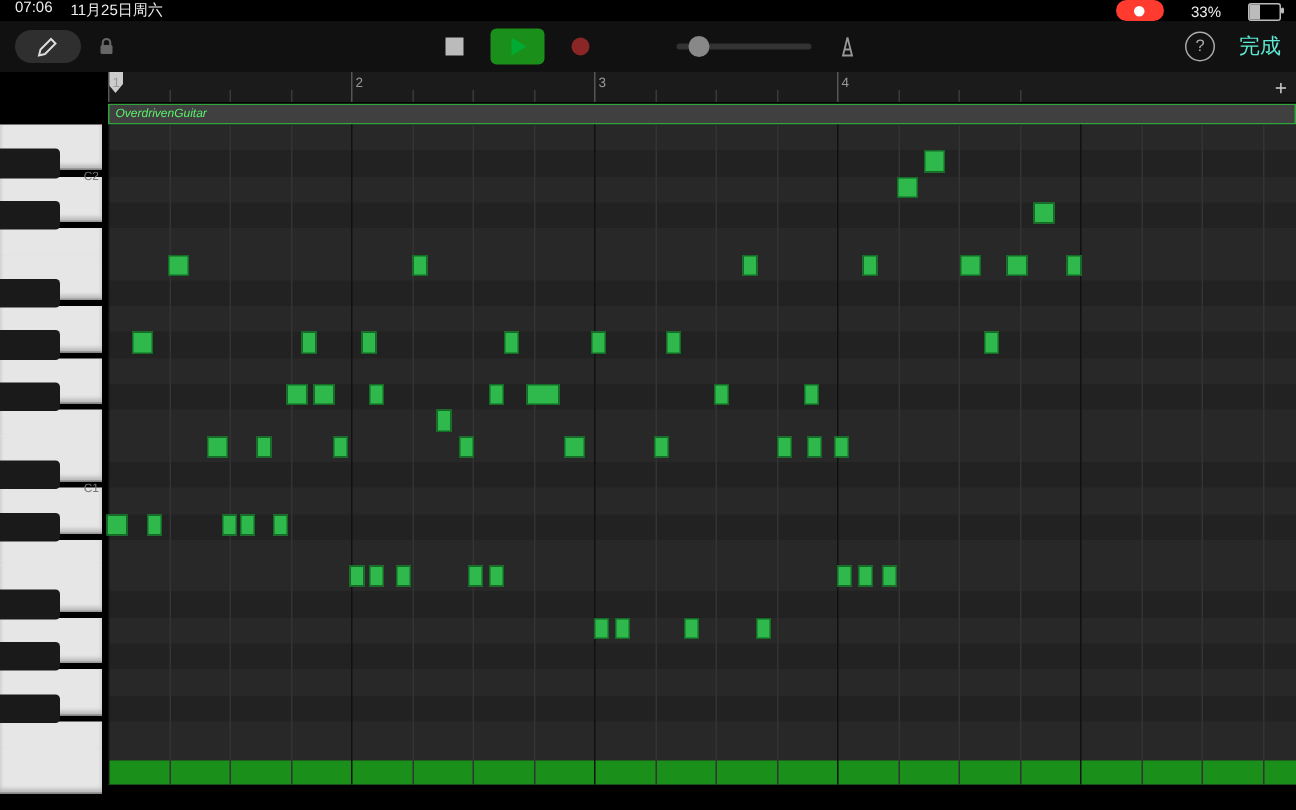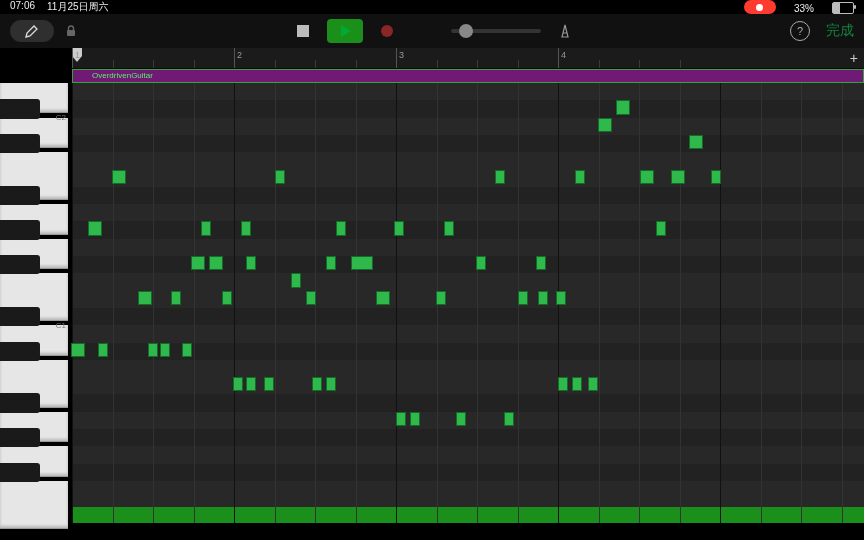--- a/index.html
+++ b/index.html
@@ -14,30 +14,30 @@
   .toolbar{height:34px;background:#111;display:flex;align-items:center;padding:0 10px;gap:10px;}
   .edit-btn{width:44px;height:22px;background:#2f2f2f;border-radius:11px;display:flex;align-items:center;justify-content:center;}
   .lock{width:14px;height:14px;color:#777;}
   .center-controls{margin-left:auto;margin-right:auto;display:flex;align-items:center;gap:10px;}
   .tbtn{width:28px;height:24px;display:flex;align-items:center;justify-content:center;border-radius:4px;}
   .tbtn.play{background:#1a8f1a;border-radius:4px;width:36px;}
   .slider{width:90px;height:4px;background:#333;border-radius:2px;position:relative;}
   .slider .knob{position:absolute;left:8px;top:-5px;width:14px;height:14px;background:#888;border-radius:50%;}
   .right-tools{display:flex;align-items:center;gap:16px;}
   .help{width:18px;height:18px;border:1.5px solid #aaa;border-radius:50%;display:flex;align-items:center;justify-content:center;font-size:11px;color:#aaa;}
-  .done{color:#15803d;font-size:14px;}
+  .done{color:#5eead4;font-size:14px;}
   
   .ruler{height:20px;background:#1b1b1b;position:relative;margin-left:72px;border-bottom:1px solid #000;}
   .ruler .tick{position:absolute;top:0;height:100%;border-left:1px solid #555;}
   .ruler .lbl{position:absolute;top:2px;font-size:9px;color:#999;margin-left:3px;}
   .ruler .playhead{position:absolute;top:0;left:0;width:10px;height:10px;}
   .ruler .playhead svg{display:block;}
   .add-btn{position:absolute;right:6px;top:2px;color:#ccc;font-size:14px;}
   
-  .region-strip{height:12px;background:#701a75;color:#5af06c;font-size:8px;padding-left:19px;border:1px solid #2fa53b;margin-left:72px;line-height:11px;overflow:hidden;}
+  .region-strip{height:12px;background:#404040;color:#5af06c;font-size:8px;padding-left:4px;border:1px solid #2fa53b;margin-left:72px;line-height:11px;overflow:hidden;font-style:italic;}
   
   .editor{position:relative;height:440px;display:flex;}
   .piano{width:72px;background:#000;position:relative;flex-shrink:0;}
   .whitekey{position:absolute;left:0;right:4px;background:#e6e6e6;border-bottom:1px solid #999;box-shadow:inset 0 -2px 3px rgba(0,0,0,.2);}
   .blackkey{position:absolute;left:0;width:40px;background:#1a1a1a;border-radius:0 3px 3px 0;z-index:2;}
   .octlbl{position:absolute;right:6px;font-size:8px;color:#777;z-index:3;text-align:center;}
   .grid{flex:1;position:relative;background:#282828;}
   .grid .row{position:absolute;left:0;right:0;}
   .grid .row.dark{background:#222;}
   .grid .vline{position:absolute;top:0;bottom:0;width:1px;background:#333;}

